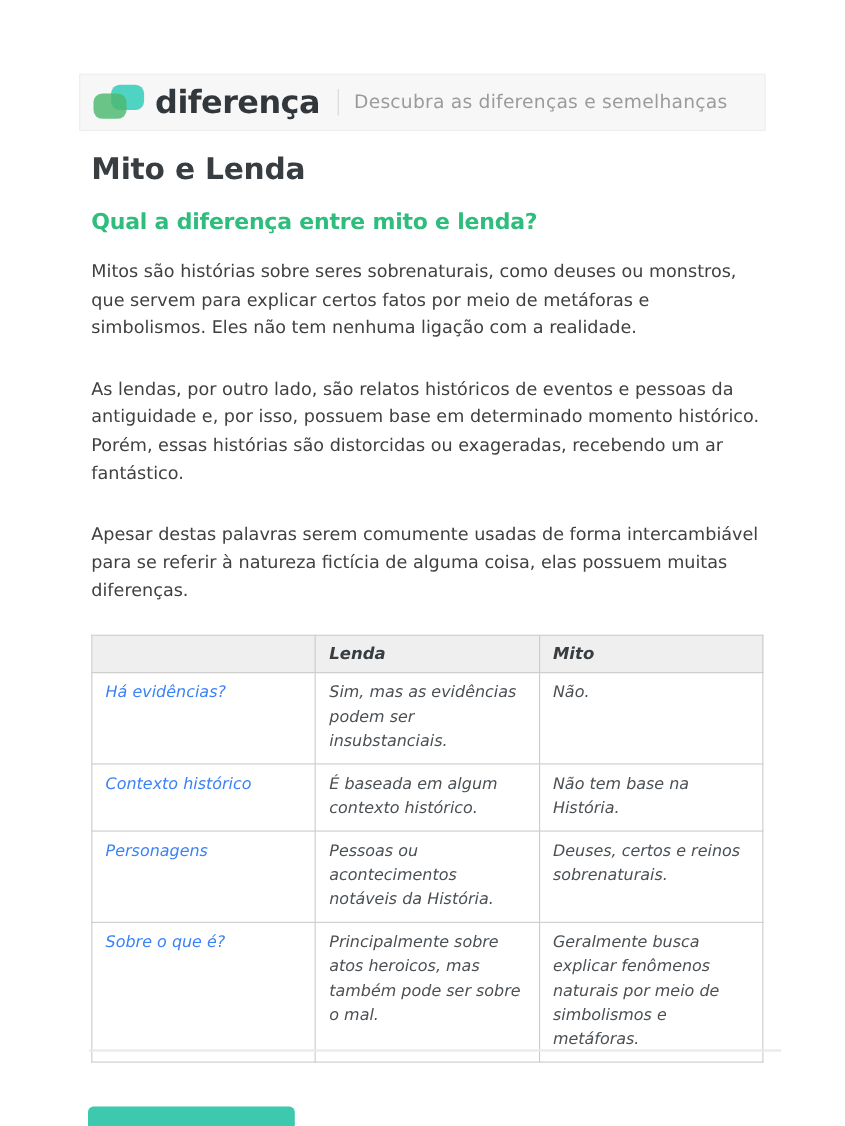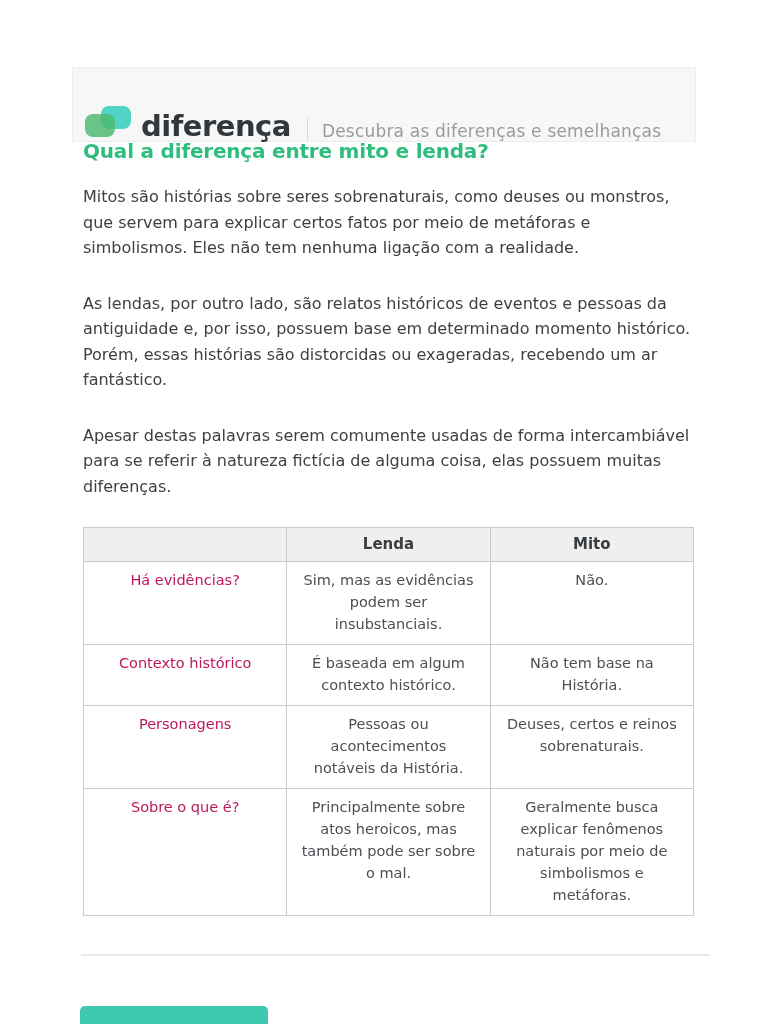--- a/index.html
+++ b/index.html
@@ -14,24 +14,24 @@
   *{box-sizing:border-box}
   html,body{margin:0;padding:0}
   body{
     width:768px;height:1024px;position:relative;overflow:hidden;
     background:#ffffff;
     font-family:"DejaVu Sans","Liberation Sans",sans-serif;
     color:#4b5054;
   }
   
   .site-header{
-    position:absolute;left:72px;top:67px;width:624px;height:75px;
+    position:absolute;left:72px;top:67px;width:624px;height:52px;
     background:var(--header-bg);
     border:1px solid #ededed;
-    display:flex;align-items:flex-end;
+    display:flex;align-items:center;
   }
   .logo{position:relative;width:47px;height:37px;margin-left:12px;flex:none}
   .logo-shape{position:absolute;width:30px;height:23px;border-radius:8px}
   .logo-teal{left:16px;top:2px;background:var(--logo-teal)}
   .logo-green{left:0;top:10px;background:var(--logo-green);opacity:.82}
   .brand{
     margin-left:9px;
     font-size:29px;font-weight:bold;letter-spacing:-0.5px;
     color:#32373c;line-height:1;
   }
@@ -54,29 +54,30 @@
   }
   
   table.comparison{
     width:611px;border-collapse:collapse;table-layout:fixed;
     font-size:14.5px;line-height:22px;color:#4b5054;
     margin-top:-2px;
   }
   table.comparison th,
   table.comparison td{
     border:1px solid var(--table-border);
-    padding:7px 12px 9px;text-align:center;vertical-align:top;
+    padding:7px 12px 9px;text-align:left;vertical-align:top;
     width:33.33%;
+    font-style:italic;
   }
   table.comparison thead th{
     background:var(--table-header-bg);
     font-weight:bold;color:#383d41;font-size:15px;
     padding:5px 12px 6px;
   }
-  table.comparison td.col-label{color:#be185d}
+  table.comparison td.col-label{color:#3b82f6}
   
   .divider{
     position:absolute;left:81px;top:954px;width:629px;height:2px;
     background:#e9e9e9;
   }
   .bottom-accent{
     position:absolute;left:80px;top:1006px;width:188px;height:20px;
     background:var(--bottom-accent);border-radius:5px 5px 0 0;
   }
 </style>
@@ -87,20 +88,21 @@
   <div class="logo">
     <div class="logo-shape logo-teal"></div>
     <div class="logo-shape logo-green"></div>
   </div>
   <div class="brand">diferença</div>
   <div class="header-sep"></div>
   <div class="tagline">Descubra as diferenças e semelhanças</div>
 </header>
 
 <main class="content">
+  <h1 class="page-title">Mito e Lenda</h1>
   <h2 class="page-subtitle">Qual a diferença entre mito e lenda?</h2>
 
   <p>Mitos são histórias sobre seres sobrenaturais, como deuses ou monstros, que servem para explicar certos fatos por meio de metáforas e simbolismos. Eles não tem nenhuma ligação com a realidade.</p>
   <p>As lendas, por outro lado, são relatos históricos de eventos e pessoas da antiguidade e, por isso, possuem base em determinado momento histórico. Porém, essas histórias são distorcidas ou exageradas, recebendo um ar fantástico.</p>
   <p>Apesar destas palavras serem comumente usadas de forma intercambiável para se referir à natureza fictícia de alguma coisa, elas possuem muitas diferenças.</p>
 
   <table class="comparison">
     <thead>
       <tr>
         <th></th>

